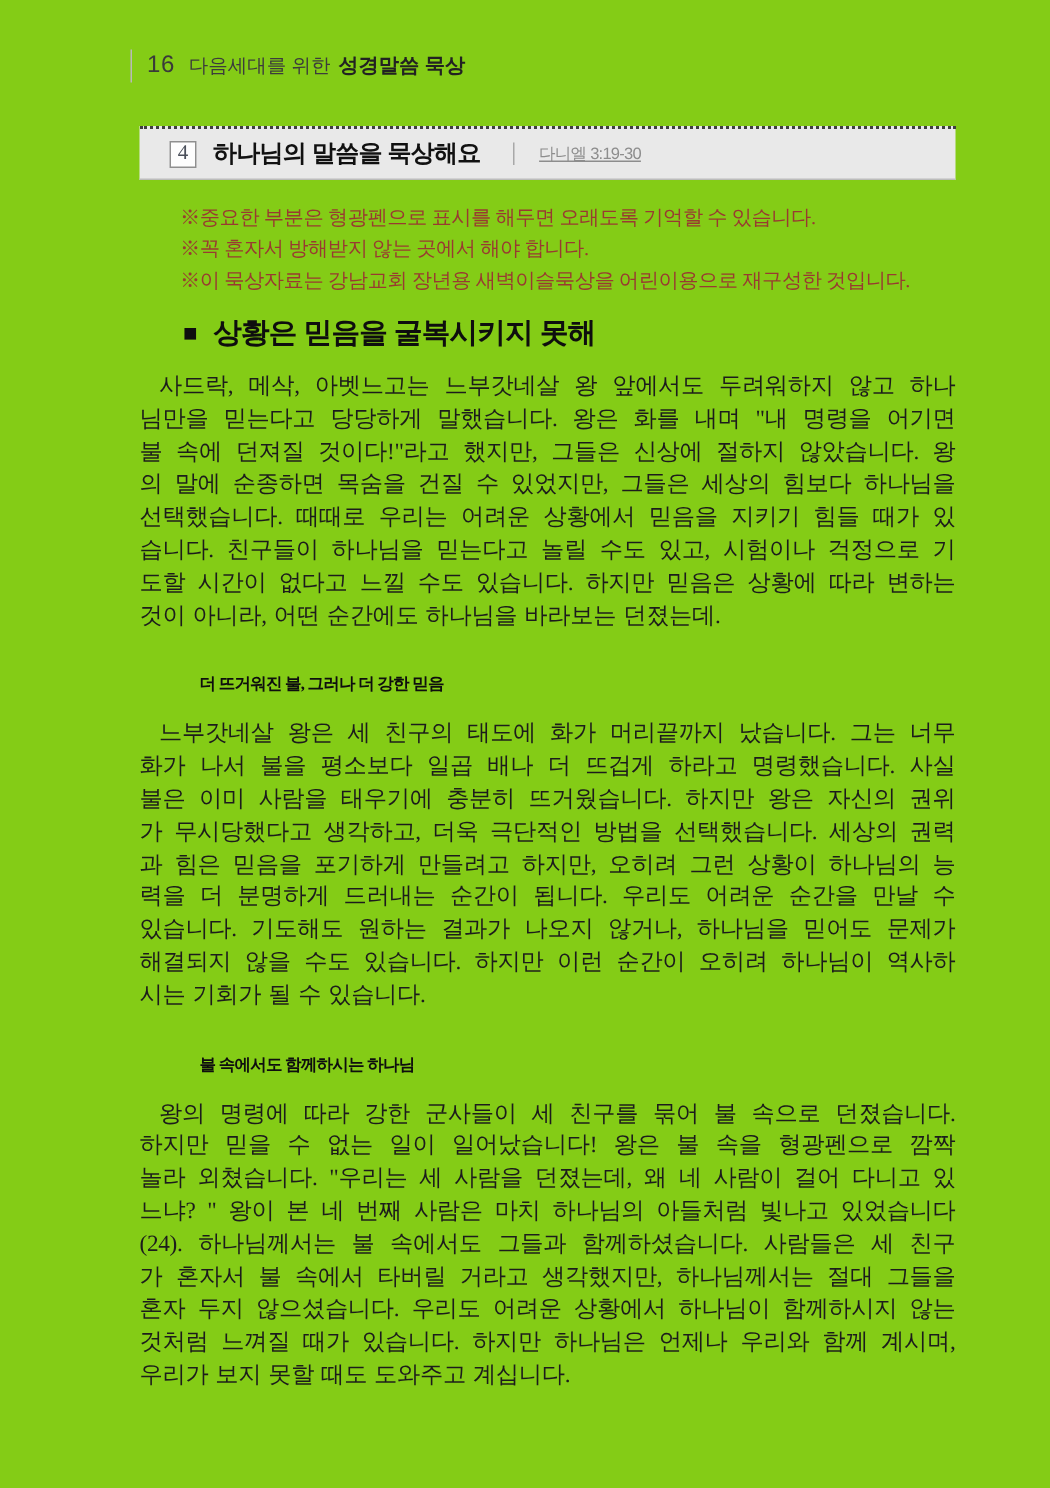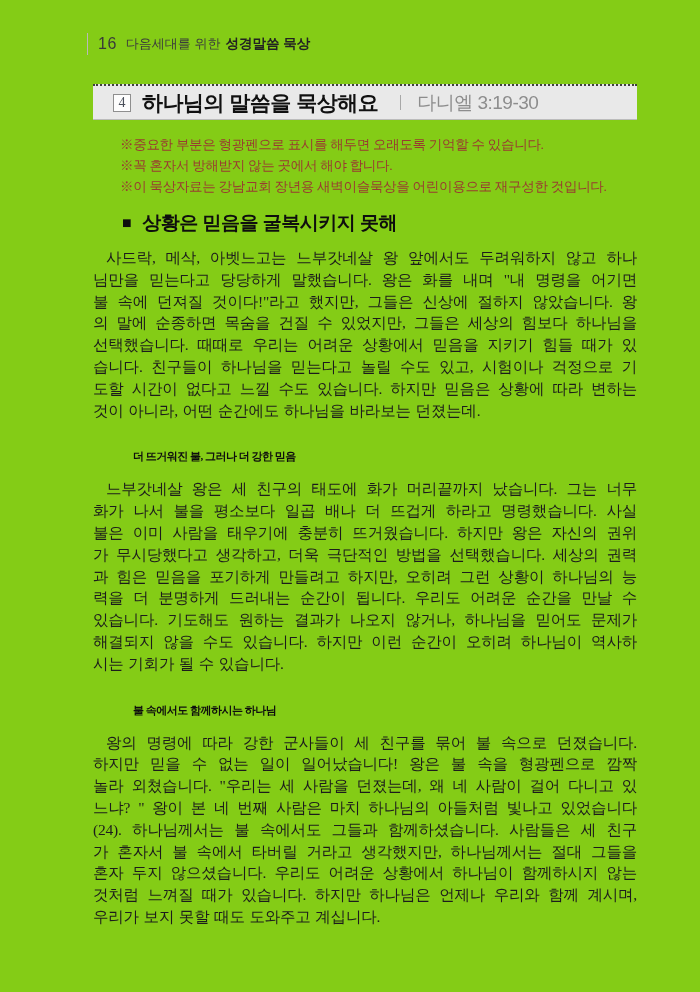--- a/index.html
+++ b/index.html
@@ -49,27 +49,27 @@
     align-items: center;
     justify-content: center;
     width: 18px; height: 18px;
     background: #fdfdfd;
     border: 1px solid #8f8f8f;
     font-family: "Liberation Serif", "DejaVu Serif", serif;
     font-size: 14px;
     color: #4a4f5a;
     margin-right: 11px;
   }
-  .lesson-title { font-size: 21px; font-weight: bold; color: #111; letter-spacing: -0.5px; }
+  .lesson-title { font-size: 16px; font-weight: bold; color: #111; letter-spacing: -0.5px; }
   .lesson-divider {
     width: 1px; height: 15px;
     background: #a8a8a8;
     margin: 0 16px 0 22px;
   }
-  .lesson-ref { font-size: 19px; color: #8d8d8d; letter-spacing: -0.5px; }
+  .lesson-ref { font-size: 11px; color: #8d8d8d; letter-spacing: -0.5px; text-decoration: underline; }
 
   
   .notes {
     margin-top: 14px;
     margin-left: 27px;
     font-size: 13.5px;
     line-height: 21px;
     letter-spacing: -0.3px;
   }
   .notes .line { color: #993a31; }

